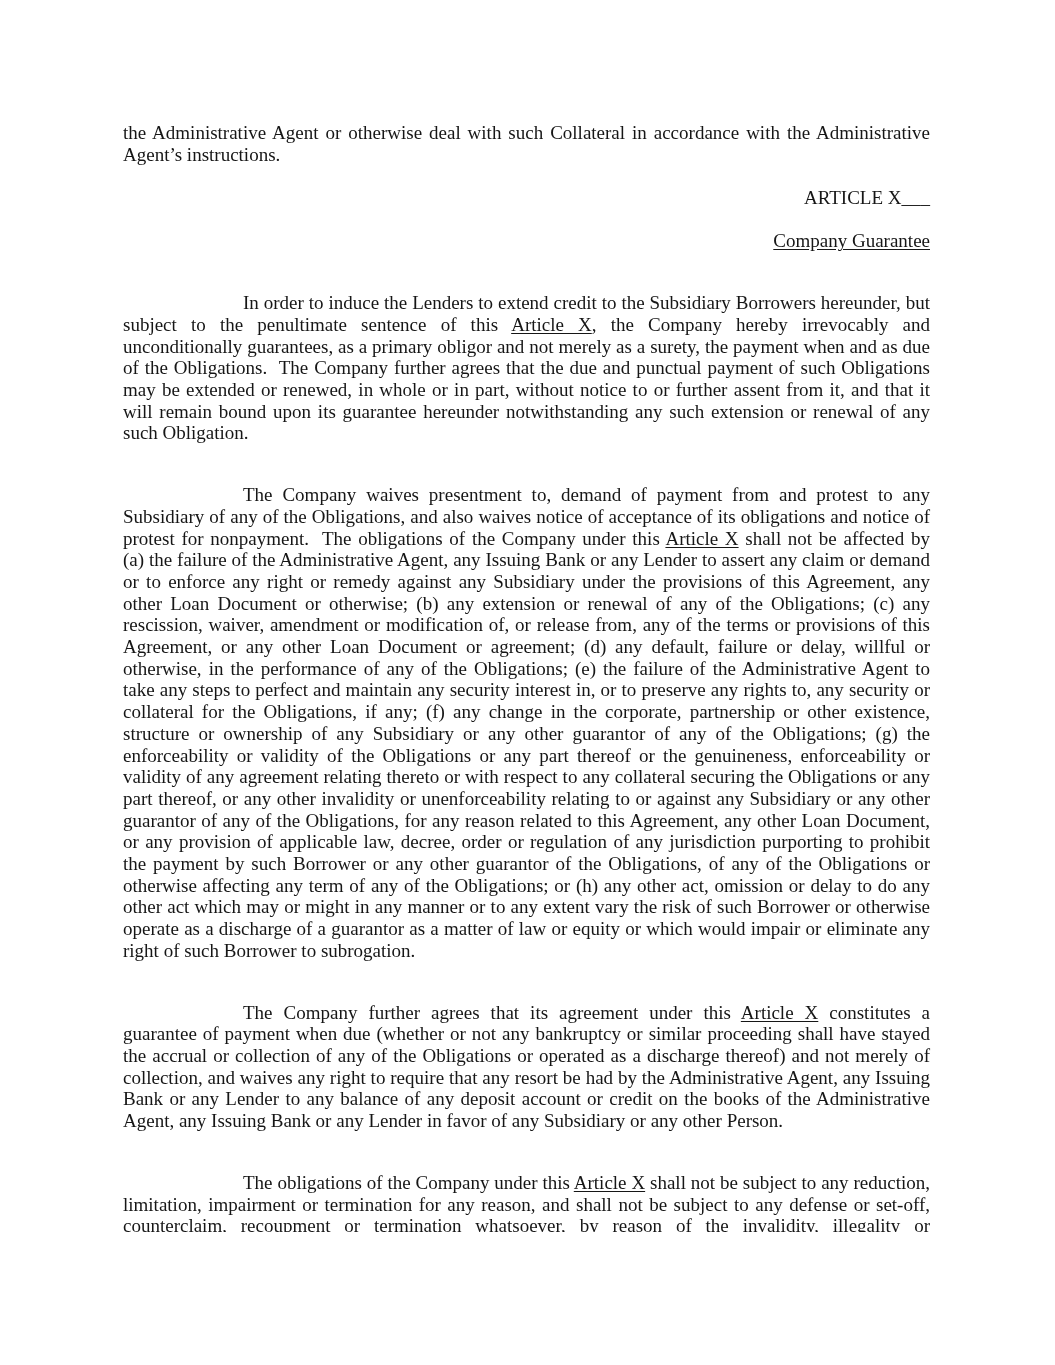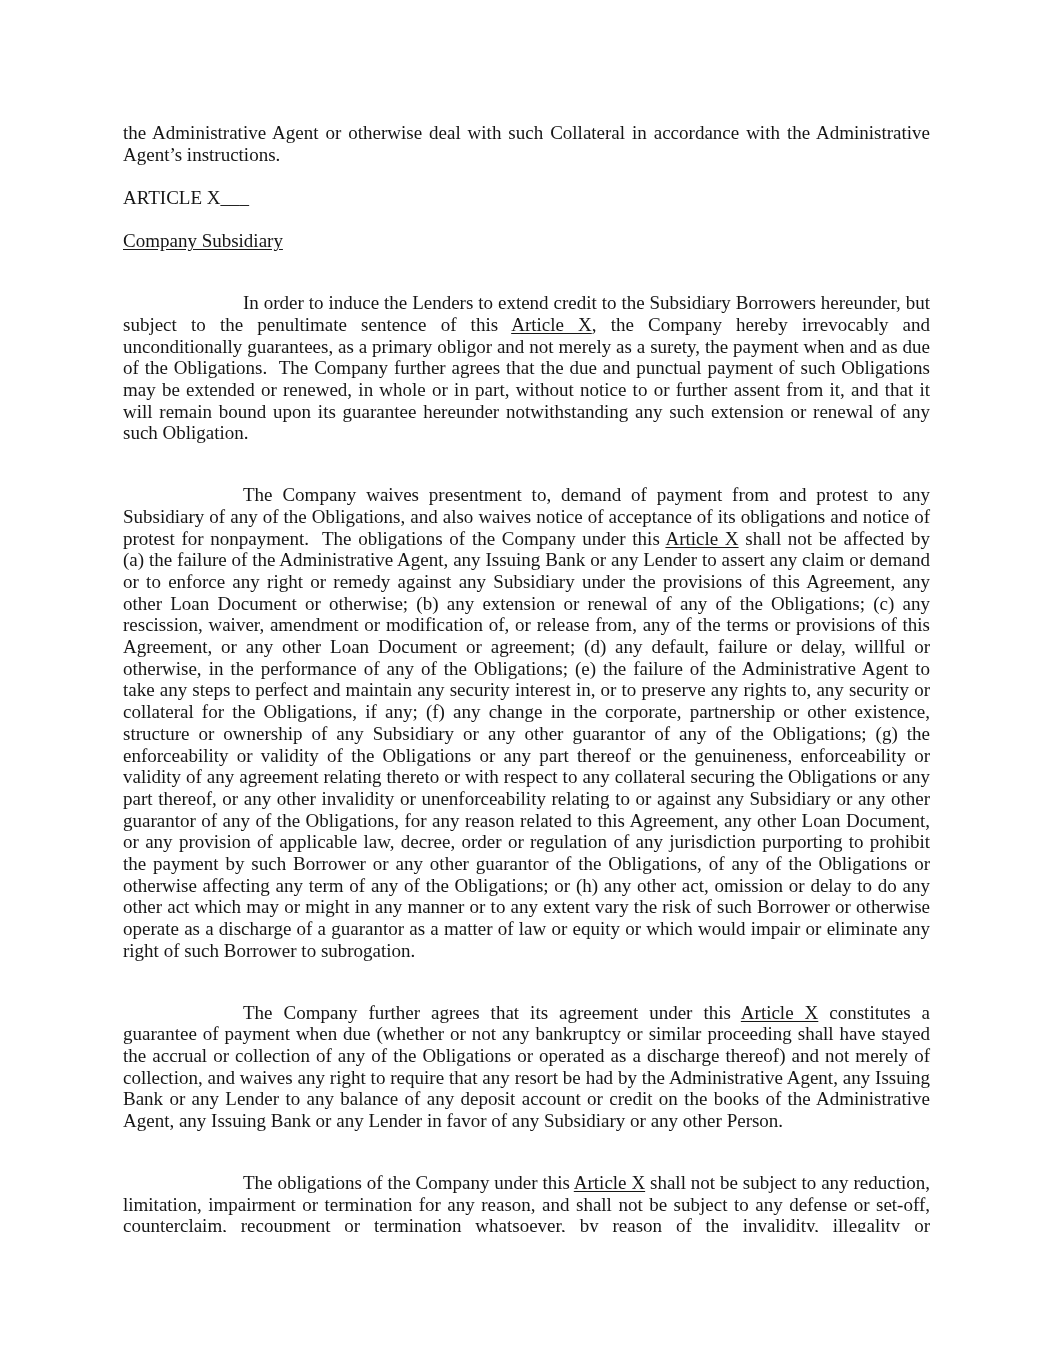--- a/index.html
+++ b/index.html
@@ -23,21 +23,21 @@
   p.para {
     margin: 0 0 21.7px 0;
     text-align: justify;
   }
   p.para.indent {
     text-indent: 120px;
     margin-top: 40px;
   }
   p.heading {
     margin: 0 0 21.7px 0;
-    text-align: left;
+    text-align: right;
     text-indent: 0;
   }
   .u {
     text-decoration: underline;
     text-underline-offset: 2px;
   }
   .page-number {
     position: absolute;
     top: 1281px;
     left: 0;
@@ -45,20 +45,20 @@
     text-align: center;
   }
 </style>
 </head>
 <body>
 
 <div class="page">
   <div id="document-body">
       <p class="para"><span>the Administrative Agent or otherwise deal with such Collateral in accordance with the Administrative Agent’s instructions.</span></p>
       <p class="heading"><span>ARTICLE X___</span></p>
-      <p class="heading"><span class="u">Company Subsidiary</span></p>
+      <p class="heading"><span class="u">Company Guarantee</span></p>
       <p class="para indent"><span>In order to induce the Lenders to extend credit to the Subsidiary Borrowers hereunder, but subject to the penultimate sentence of this </span><span class="u">Article X</span><span>, the Company hereby irrevocably and unconditionally guarantees, as a primary obligor and not merely as a surety, the payment when and as due of the Obligations.&nbsp; The Company further agrees that the due and punctual payment of such Obligations may be extended or renewed, in whole or in part, without notice to or further assent from it, and that it will remain bound upon its guarantee hereunder notwithstanding any such extension or renewal of any such Obligation.</span></p>
       <p class="para indent"><span>The Company waives presentment to, demand of payment from and protest to any Subsidiary of any of the Obligations, and also waives notice of acceptance of its obligations and notice of protest for nonpayment.&nbsp; The obligations of the Company under this </span><span class="u">Article X</span><span> shall not be affected by (a)&nbsp;the failure of the Administrative Agent, any Issuing Bank or any Lender to assert any claim or demand or to enforce any right or remedy against any Subsidiary under the provisions of this Agreement, any other Loan Document or otherwise; (b)&nbsp;any extension or renewal of any of the Obligations; (c)&nbsp;any rescission, waiver, amendment or modification of, or release from, any of the terms or provisions of this Agreement, or any other Loan Document or agreement; (d)&nbsp;any default, failure or delay, willful or otherwise, in the performance of any of the Obligations; (e)&nbsp;the failure of the Administrative Agent to take any steps to perfect and maintain any security interest in, or to preserve any rights to, any security or collateral for the Obligations, if any; (f)&nbsp;any change in the corporate, partnership or other existence, structure or ownership of any Subsidiary or any other guarantor of any of the Obligations; (g)&nbsp;the enforceability or validity of the Obligations or any part thereof or the genuineness, enforceability or validity of any agreement relating thereto or with respect to any collateral securing the Obligations or any part thereof, or any other invalidity or unenforceability relating to or against any Subsidiary or any other guarantor of any of the Obligations, for any reason related to this Agreement, any other Loan Document, or any provision of applicable law, decree, order or regulation of any jurisdiction purporting to prohibit the payment by such Borrower or any other guarantor of the Obligations, of any of the Obligations or otherwise affecting any term of any of the Obligations; or (h)&nbsp;any other act, omission or delay to do any other act which may or might in any manner or to any extent vary the risk of such Borrower or otherwise operate as a discharge of a guarantor as a matter of law or equity or which would impair or eliminate any right of such Borrower to subrogation.</span></p>
       <p class="para indent"><span>The Company further agrees that its agreement under this </span><span class="u">Article X</span><span> constitutes a guarantee of payment when due (whether or not any bankruptcy or similar proceeding shall have stayed the accrual or collection of any of the Obligations or operated as a discharge thereof) and not merely of collection, and waives any right to require that any resort be had by the Administrative Agent, any Issuing Bank or any Lender to any balance of any deposit account or credit on the books of the Administrative Agent, any Issuing Bank or any Lender in favor of any Subsidiary or any other Person.</span></p>
       <p class="para indent"><span>The obligations of the Company under this </span><span class="u">Article X</span><span> shall not be subject to any reduction, limitation, impairment or termination for any reason, and shall not be subject to any defense or set-off, counterclaim, recoupment or termination whatsoever, by reason of the invalidity, illegality or unenforceability of any of the Obligations, any impossibility in the performance of any of the Obligations or otherwise, in any such case, other than payment in full in case of the Obligations.</span></p>
     </div>
   <div class="page-number">271</div>
 </div>
 
 </body></html>

